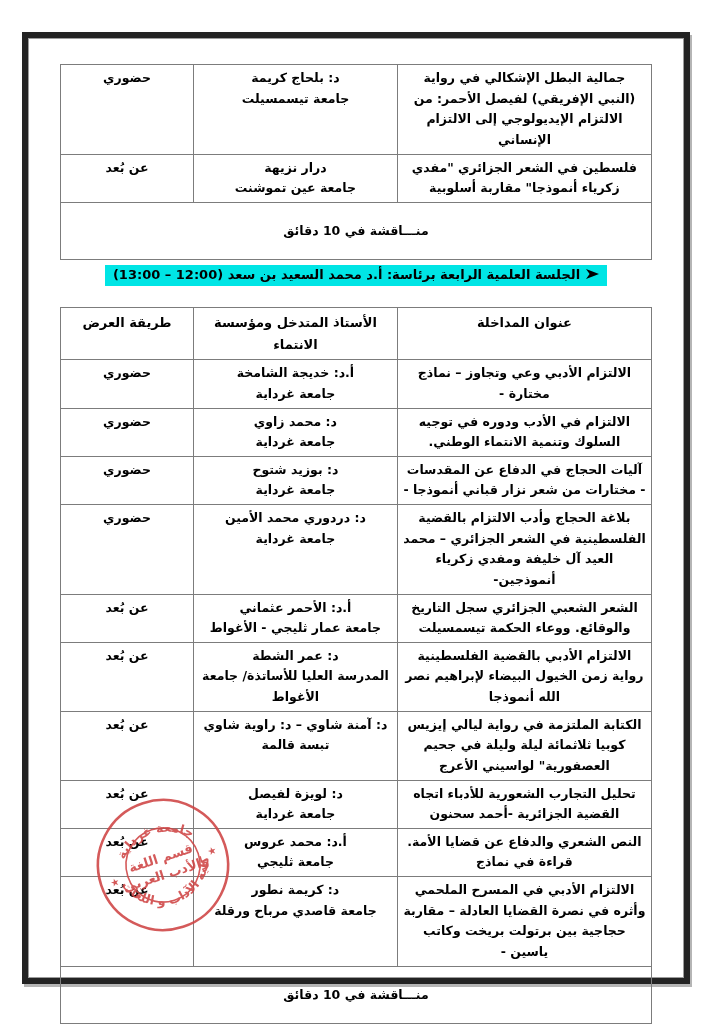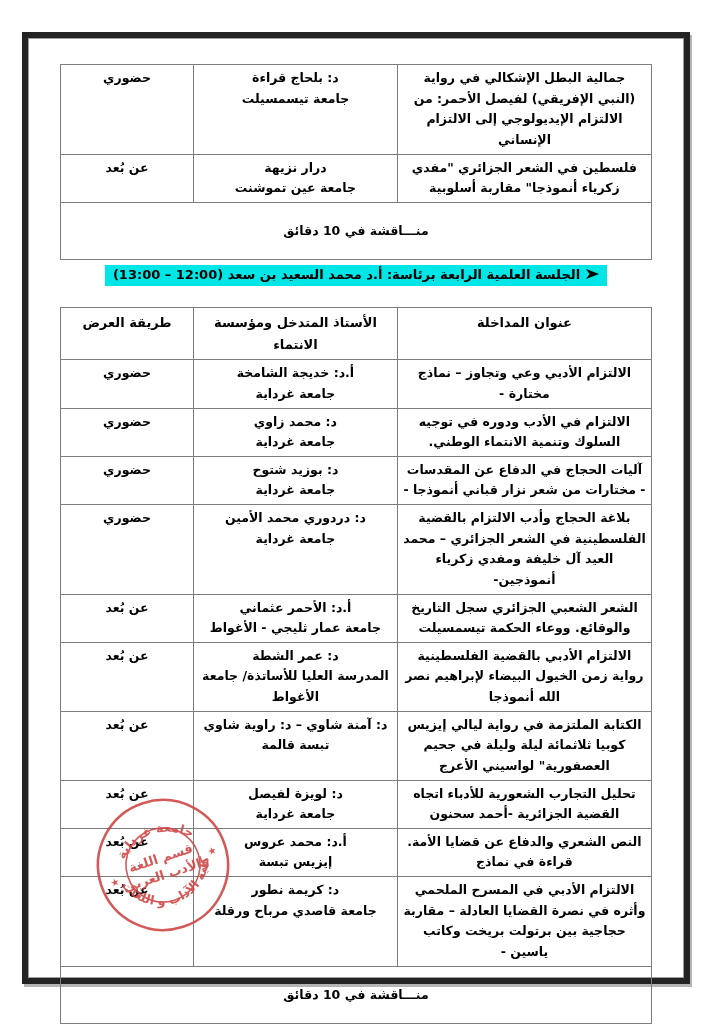--- a/index.html
+++ b/index.html
@@ -54,21 +54,21 @@
     <table>
       <colgroup>
           <col class="c-title">
           <col class="c-speaker">
           <col class="c-mode">
         </colgroup>
       <tbody>
           <tr>
         <td>جمالية البطل الإشكالي في رواية (النبي الإفريقي) لفيصل الأحمر: من الالتزام الإيديولوجي إلى الالتزام الإنساني</td>
         <td>
-          <span class="speaker-name">د: بلحاج قراءة</span>
+          <span class="speaker-name">د: بلحاج كريمة</span>
           <span class="speaker-aff">جامعة تيسمسيلت</span>
         </td>
         <td>حضوري</td>
       </tr>
       <tr>
         <td>فلسطين في الشعر الجزائري "مفدي زكرياء أنموذجا" مقاربة أسلوبية</td>
         <td>
           <span class="speaker-name">درار نزيهة</span>
           <span class="speaker-aff">جامعة عين تموشنت</span>
         </td>
@@ -162,21 +162,21 @@
         <td>
           <span class="speaker-name">د: لويزة لفيصل</span>
           <span class="speaker-aff">جامعة غرداية</span>
         </td>
         <td>عن بُعد</td>
       </tr>
       <tr>
         <td>النص الشعري والدفاع عن قضايا الأمة. قراءة في نماذج</td>
         <td>
           <span class="speaker-name">أ.د: محمد عروس</span>
-          <span class="speaker-aff">إيزيس تبسة</span>
+          <span class="speaker-aff">جامعة ثليجي</span>
         </td>
         <td>عن بُعد</td>
       </tr>
       <tr>
         <td>الالتزام الأدبي في المسرح الملحمي وأثره في نصرة القضايا العادلة – مقاربة حجاجية بين برتولت بريخت وكاتب ياسين -</td>
         <td>
           <span class="speaker-name">د: كريمة نطور</span>
           <span class="speaker-aff">جامعة قاصدي مرباح ورقلة</span>
         </td>
         <td>عن بُعد</td>

